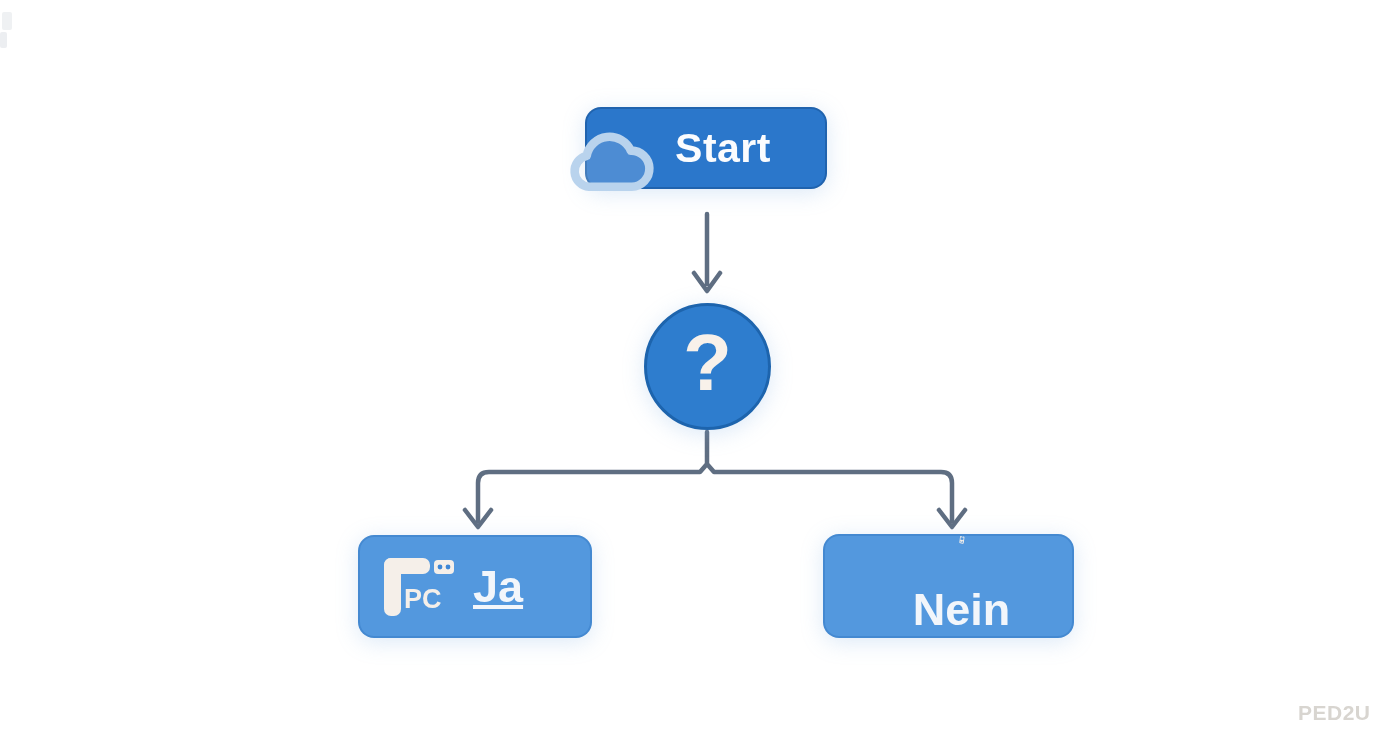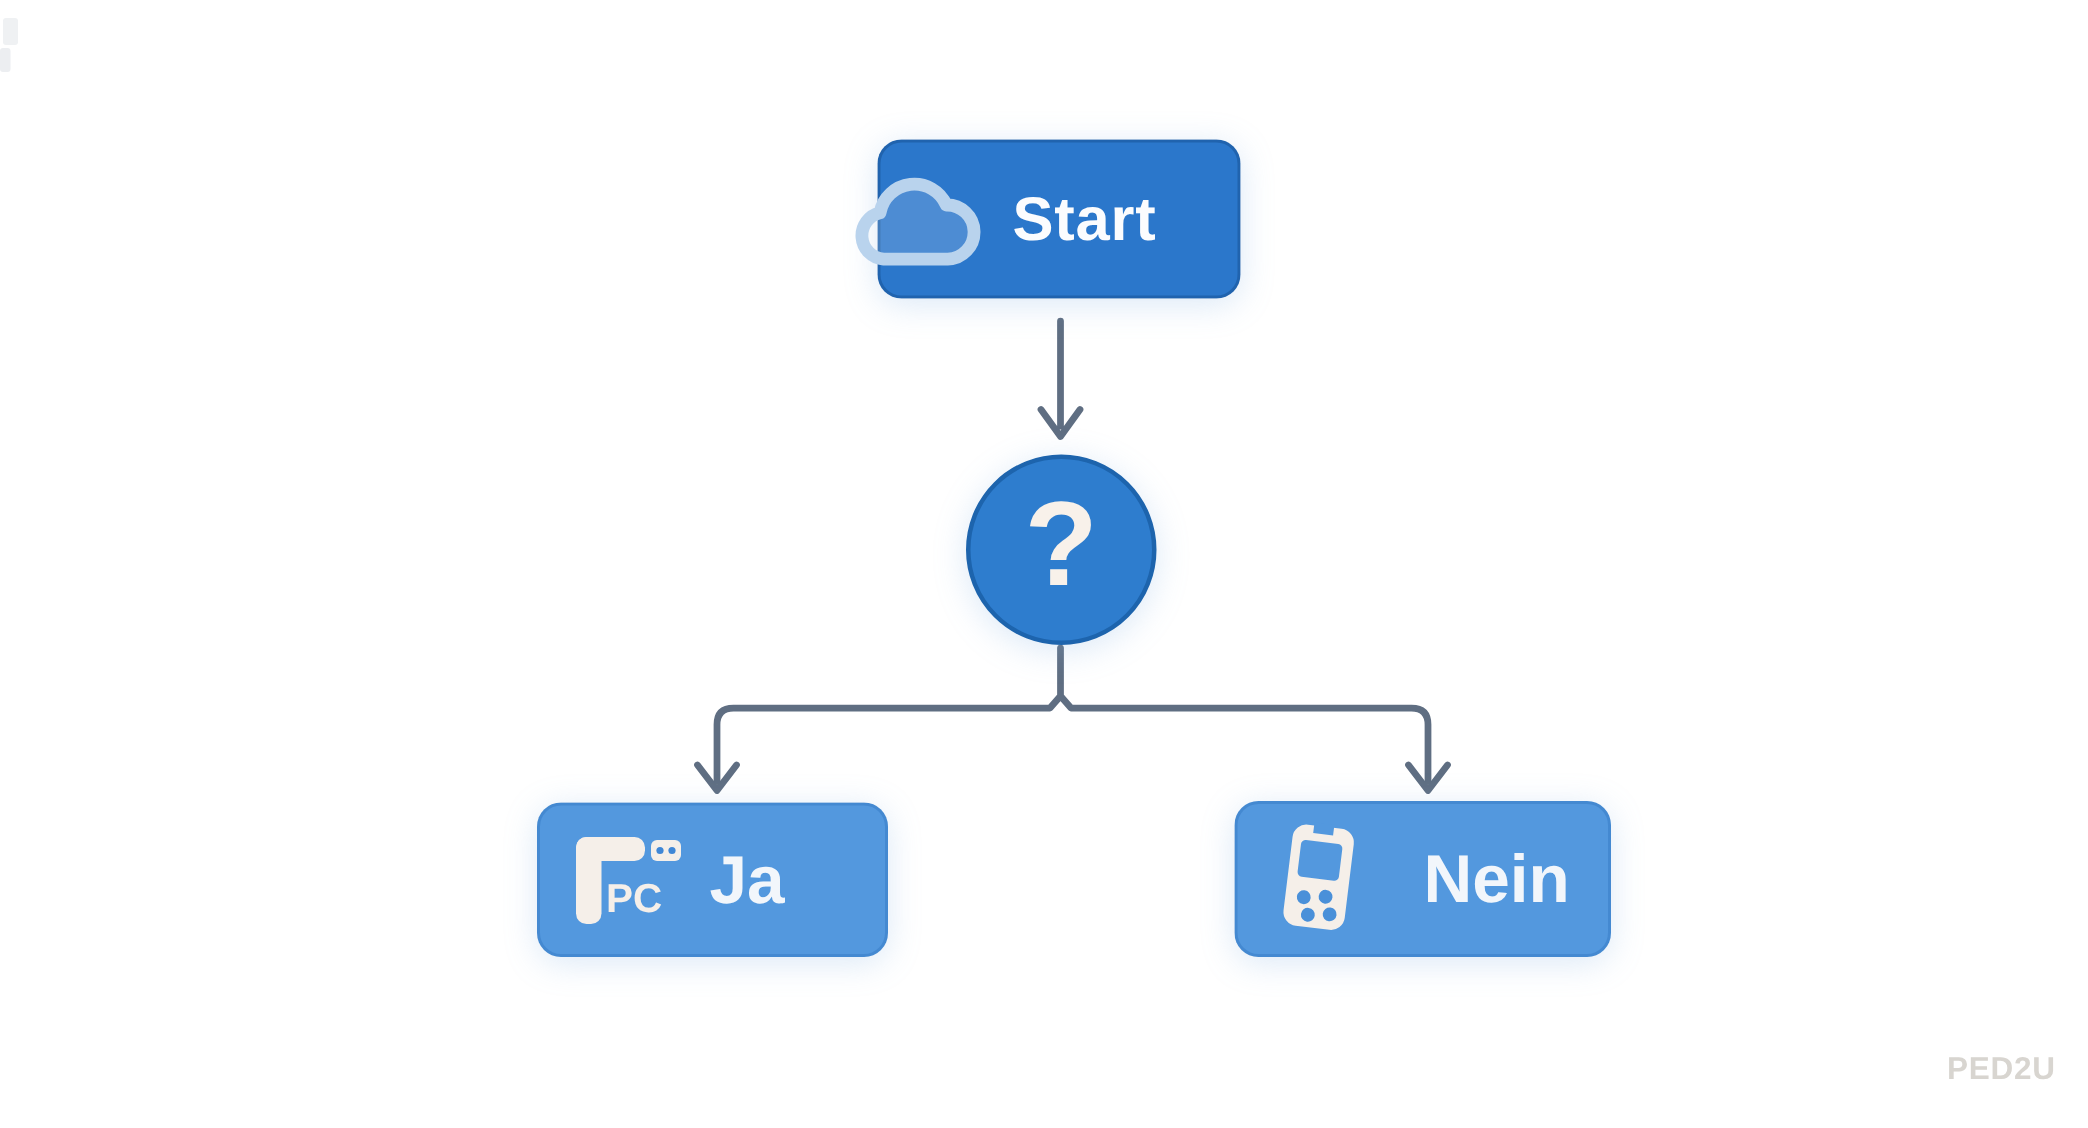--- a/index.html
+++ b/index.html
@@ -11,21 +11,21 @@
     overflow:hidden;
     font-family:"Liberation Sans", sans-serif;
   }
   .node {
     position:absolute;
     display:flex; align-items:center;
     color:#f6f9fd;
     box-shadow:0 4px 22px rgba(130,175,225,0.28);
   }
   #start-node {
-    left:585px; top:93px; width:242px; height:106px;
+    left:585px; top:107px; width:242px; height:82px;
     background:#2b77cb;
     border:2px solid rgba(23,84,152,0.55);
     border-radius:16px;
     justify-content:center;
     padding-left:34px;
     font-size:41px; font-weight:bold;
     letter-spacing:0.5px;
     color:#fbfcfe;
   }
   #cloud-wrap {
@@ -43,29 +43,31 @@
     padding-bottom:8px;
   }
   #yes-node {
     left:358px; top:535px; width:234px; height:103px;
     background:#5398de;
     border:2px solid rgba(40,110,185,0.35);
     border-radius:16px;
     padding-left:24px; gap:17px;
     font-size:45px; font-weight:bold;
     color:#f2f6fb;
+    text-decoration:underline;
   }
   #no-node {
     left:823px; top:534px; width:251px; height:104px;
     background:#5398de;
     border:2px solid rgba(40,110,185,0.35);
     border-radius:16px;
     padding-left:26px; gap:40px;
     font-size:45px; font-weight:bold;
     color:#f2f6fb;
+    flex-direction:column;
   }
   #connector-layer {
     position:absolute; left:0; top:0;
     width:1392px; height:752px;
     pointer-events:none;
   }
   #watermark {
     position:absolute; left:1298px; top:701px;
     font-size:21px; font-weight:bold;
     color:#d8d5d0; letter-spacing:0.5px;

